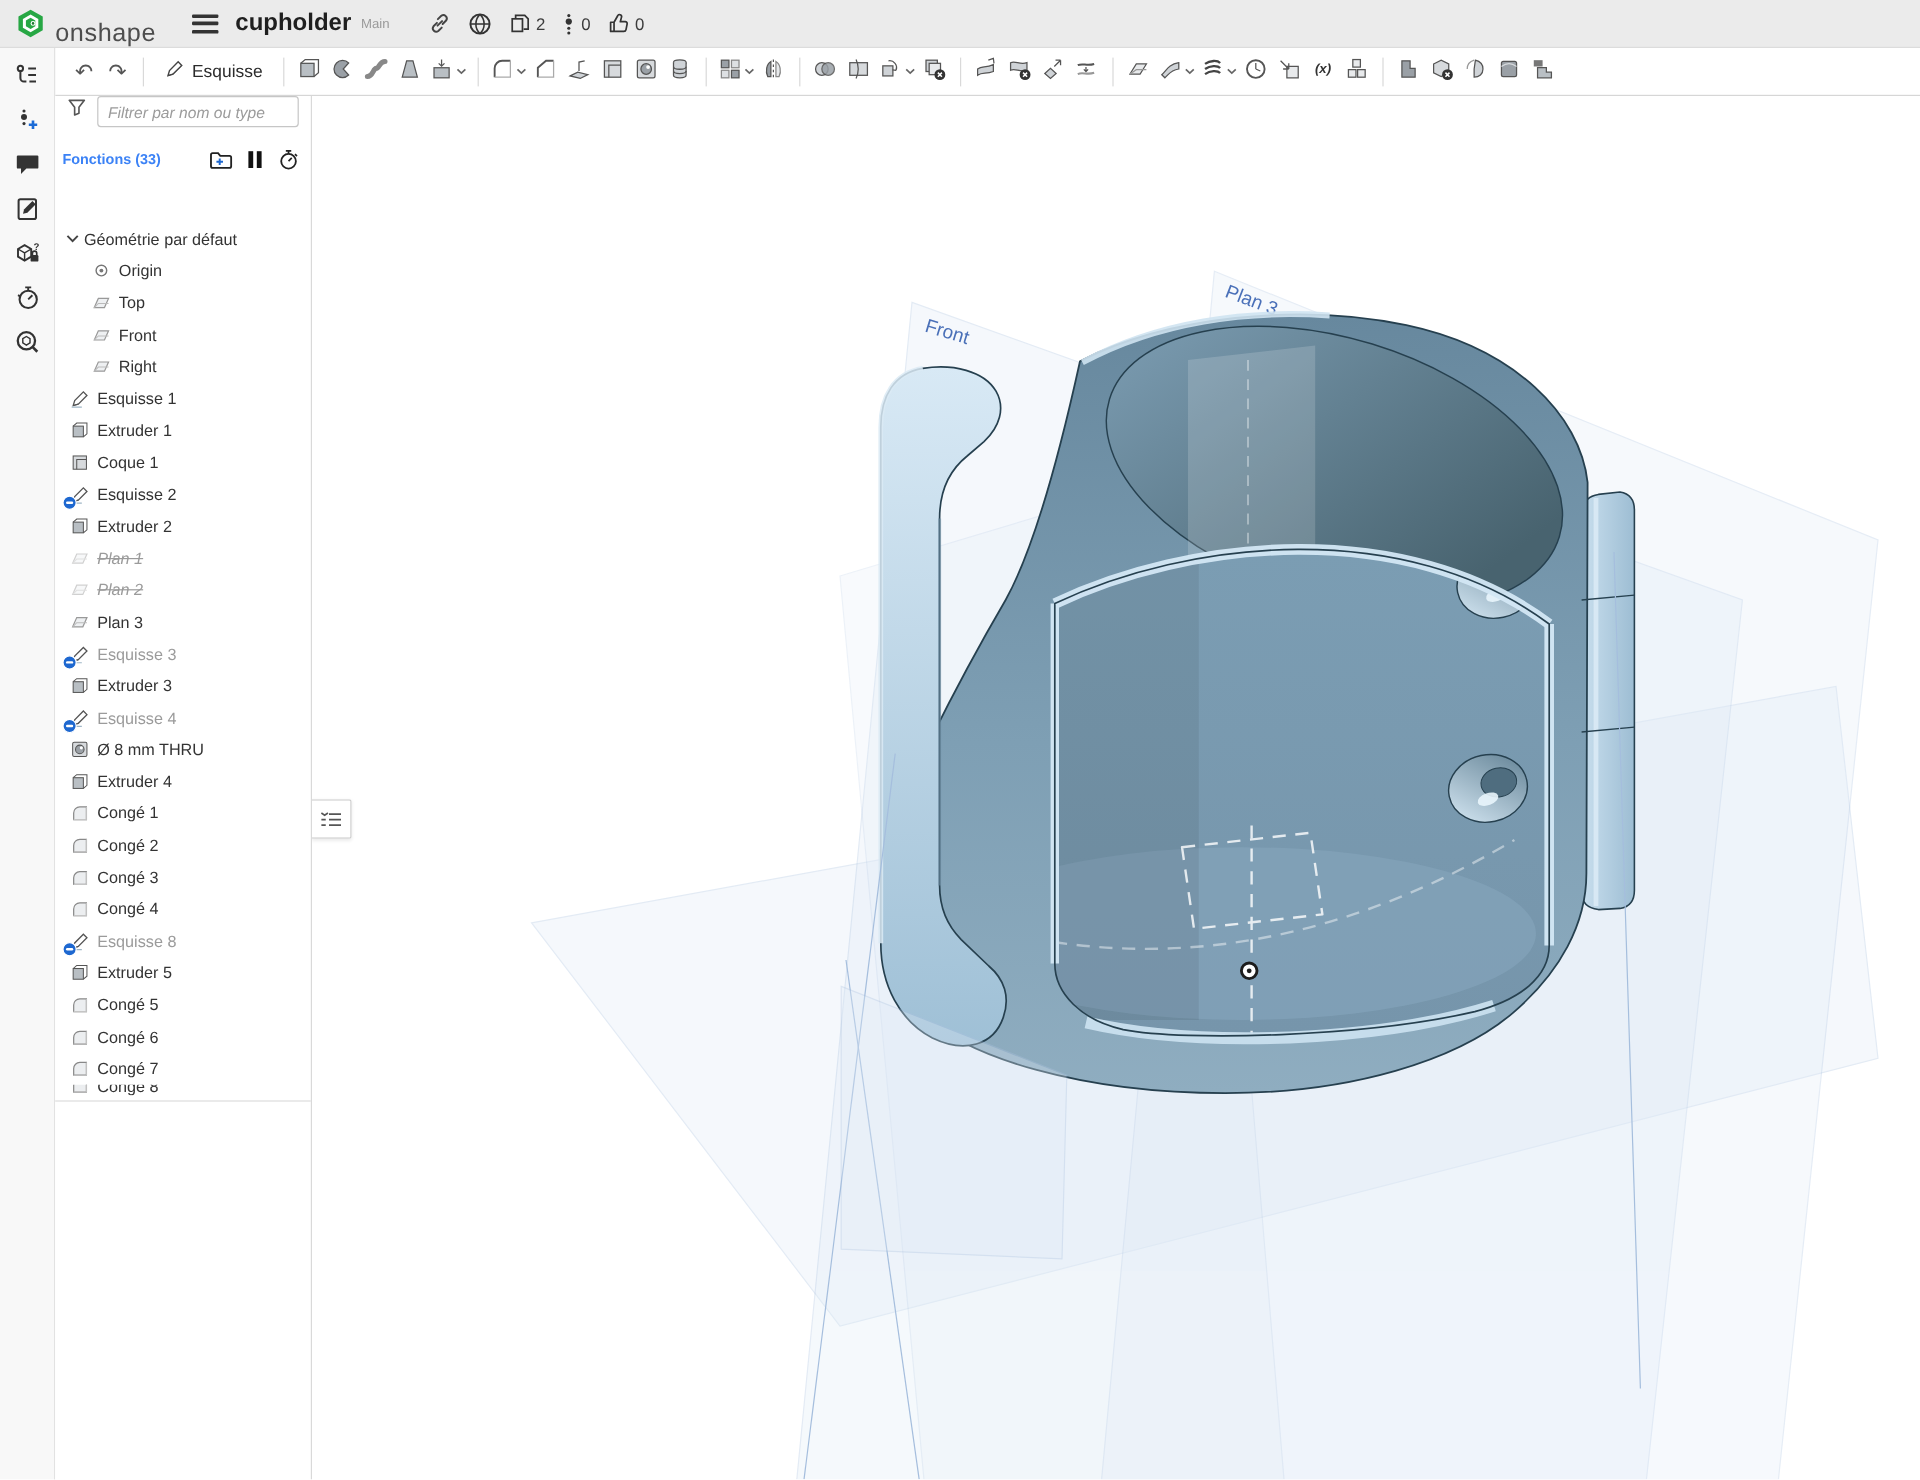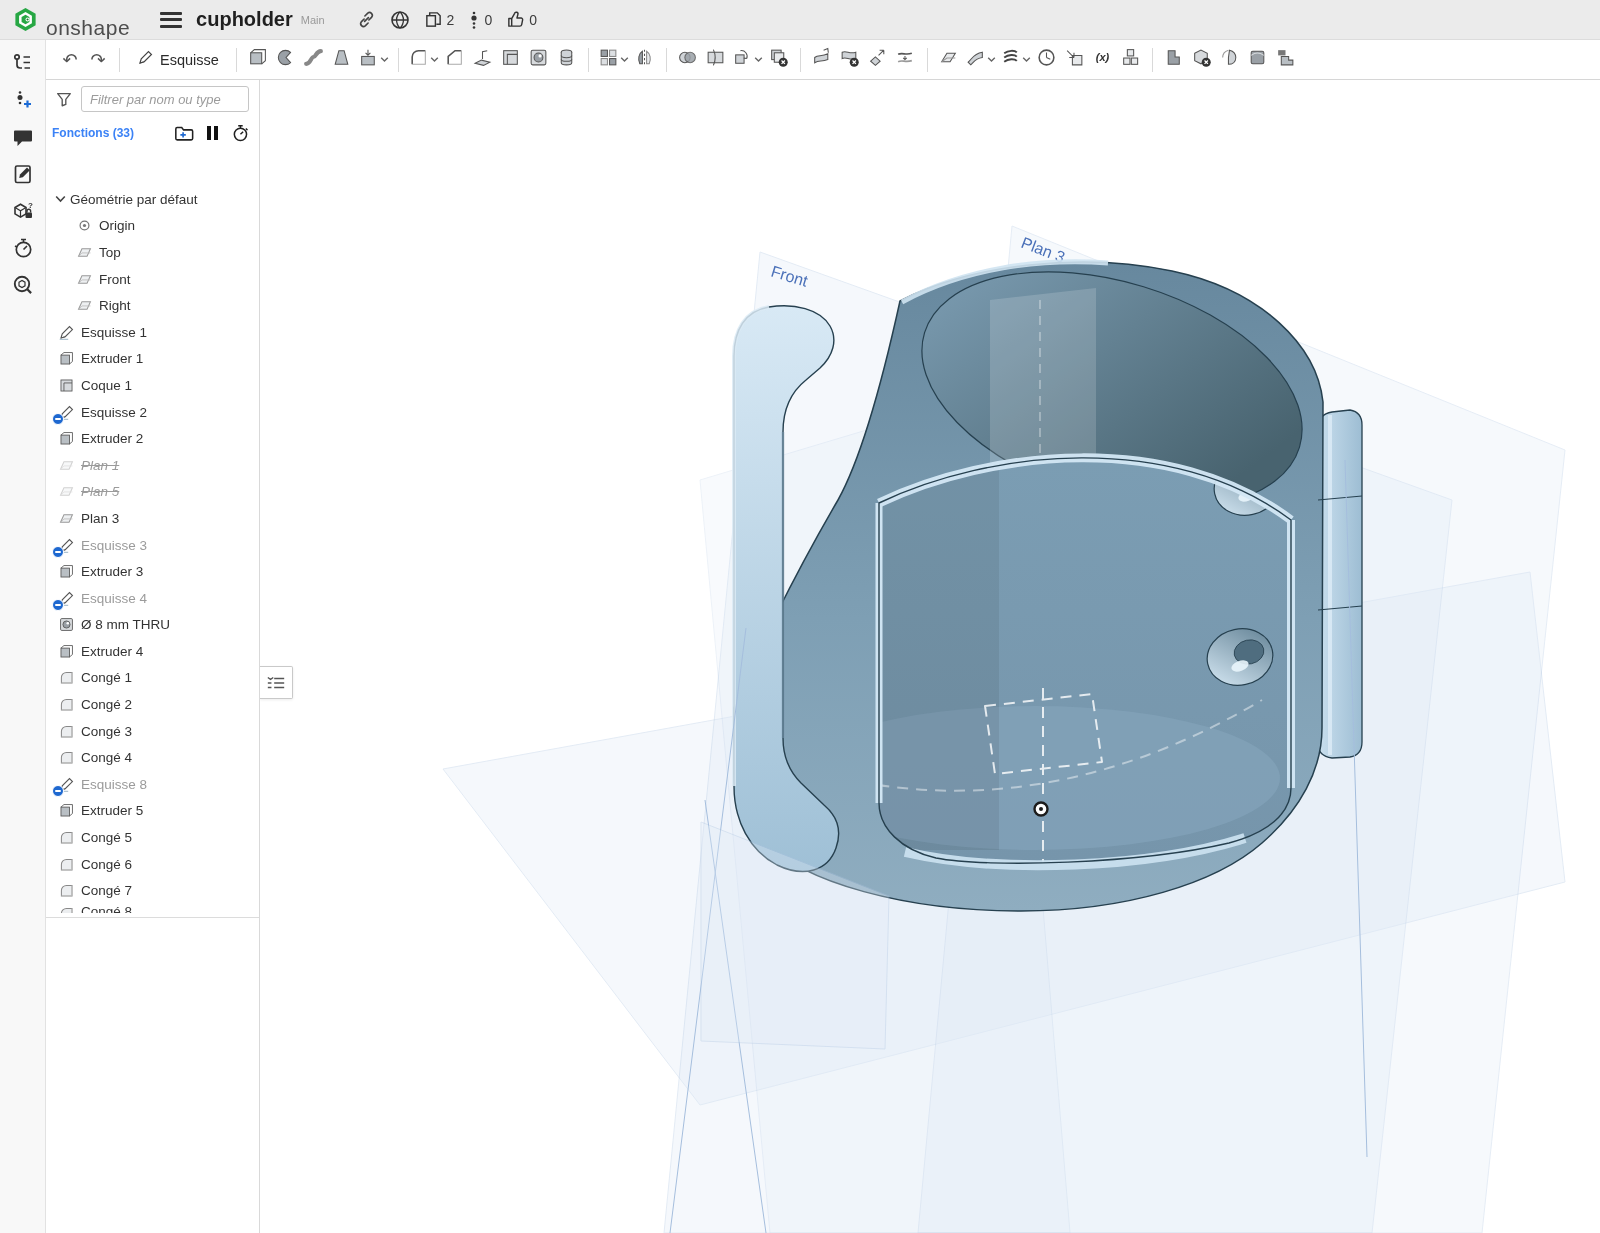--- a/index.html
+++ b/index.html
@@ -24,37 +24,37 @@
   .sketch-btn { display:inline-flex; align-items:center; gap:6px; height:30px; padding:0 10px; border-radius:3px; cursor:pointer; }
   .sketch-btn .lbl { font-size:14.5px; color:#2b2b2b; }
   .dd { margin-left:1px; display:inline-flex; }
 
   
   .rail { position:absolute; left:0; top:40px; width:46px; height:1193px; background:#f8f8f8; border-right:1px solid #e2e2e2; display:flex; flex-direction:column; align-items:center; padding-top:8px; gap:3px; }
   .rail-item { width:34px; height:34px; display:flex; align-items:center; justify-content:center; border-radius:4px; cursor:pointer; }
 
   
   .panel { position:absolute; left:46px; top:80px; width:214px; height:1153px; background:#fff; border-right:1px solid #d9d9d9; display:flex; flex-direction:column; }
-  .filter-row { height:38px; display:flex; align-items:center; gap:8px; padding:0 10px 0 9px; flex:0 0 auto; }
+  .filter-row { height:38px; display:flex; align-items:flex-start; gap:8px; padding:0 10px 0 9px; flex:0 0 auto; }
   .filter-input { flex:1; height:26px; border:1px solid #c6c6c6; border-radius:3px; padding:0 8px; font-size:13px; font-style:italic; color:#444; font-family:inherit; outline:none; min-width:0; }
   .filter-input::placeholder { color:#9b9b9b; font-style:italic; }
   .func-header { height:30px; display:flex; align-items:center; padding:0 10px 0 6px; flex:0 0 auto; }
   .func-title { font-size:12px; font-weight:bold; color:#3b82f6; flex:1; }
   .func-actions { display:flex; align-items:center; gap:12px; }
   .func-actions > span { cursor:pointer; display:flex; }
   .tree { flex:0 0 auto; height:731px; overflow:hidden; padding-top:2px;margin-top:36px; }
   .row { display:flex; align-items:center; height:26.6px; font-size:13.5px; color:#333; cursor:pointer; padding-left:11px; }
   .row.lvl0 { padding-left:6px; }
   .row.lvl2 { padding-left:29px; }
   .row .ticon { width:18px; height:18px; margin-right:6px; position:relative; flex:0 0 auto; display:flex; align-items:center; justify-content:center; }
   .row .chev { width:16px; height:16px; margin-right:2px; display:flex; align-items:center; justify-content:center; }
   .row.hidden-item .rlabel { color:#9b9b9b; }
   .row.suppressed .rlabel { color:#9b9b9b; font-style:italic; text-decoration:line-through; }
   .row.suppressed .ticon { opacity:.45; }
-  .row.clipped { height:9px; overflow:hidden; align-items:flex-start; }
+  .row.clipped { height:9px; overflow:hidden; align-items:flex-end; }
   .badge { position:absolute; left:-5px; bottom:-4px; width:12px; height:12px; border-radius:50%; background:#1e68d0; border:1.5px solid #fff; display:flex; align-items:center; justify-content:center; }
   .badge::after { content:""; width:6px; height:2px; background:#fff; border-radius:1px; }
   .tree-divider { height:1px; background:#dcdcdc; margin:2px 0 4px 0; flex:0 0 auto; }
   .parts-sec .row { height:27px; }
 
   
   .viewport { position:absolute; left:260px; top:80px; width:1340px; height:1153px; background:#ffffff; overflow:hidden; }
   .collapse-handle { position:absolute; left:0px; top:586px; width:33px; height:33px; background:#fff; border:1px solid #c9c9c9; border-left:none; border-radius:0 2px 2px 0; box-shadow:0 1px 3px rgba(0,0,0,.08); display:flex; align-items:center; justify-content:center; cursor:pointer; z-index:5; }
   svg text.plane-label { font-family:"Liberation Sans","DejaVu Sans",sans-serif; font-size:16px; fill:#4a70b8; }
 </style>
@@ -552,21 +552,21 @@
         </span>
         <span class="rlabel">Plan 1</span>
       </div>
       <div class="row lvl1 suppressed">
         <span class="ticon">
           <svg width="17" height="17" viewBox="0 0 20 20">
             <path d="M3 14.5 L7 5.5 H17 L13 14.5 Z" fill="#eef0f2" stroke="#999" stroke-width="1.2"></path>
             <path d="M3 14.5 L7 10.5 H17" fill="none" stroke="#bbb"></path>
           </svg>
         </span>
-        <span class="rlabel">Plan 5</span>
+        <span class="rlabel">Plan 2</span>
       </div>
       <div class="row lvl1">
         <span class="ticon">
           <svg width="17" height="17" viewBox="0 0 20 20">
             <path d="M3 14.5 L7 5.5 H17 L13 14.5 Z" fill="#eef0f2" stroke="#999" stroke-width="1.2"></path>
             <path d="M3 14.5 L7 10.5 H17" fill="none" stroke="#bbb"></path>
           </svg>
         </span>
         <span class="rlabel">Plan 3</span>
       </div>

